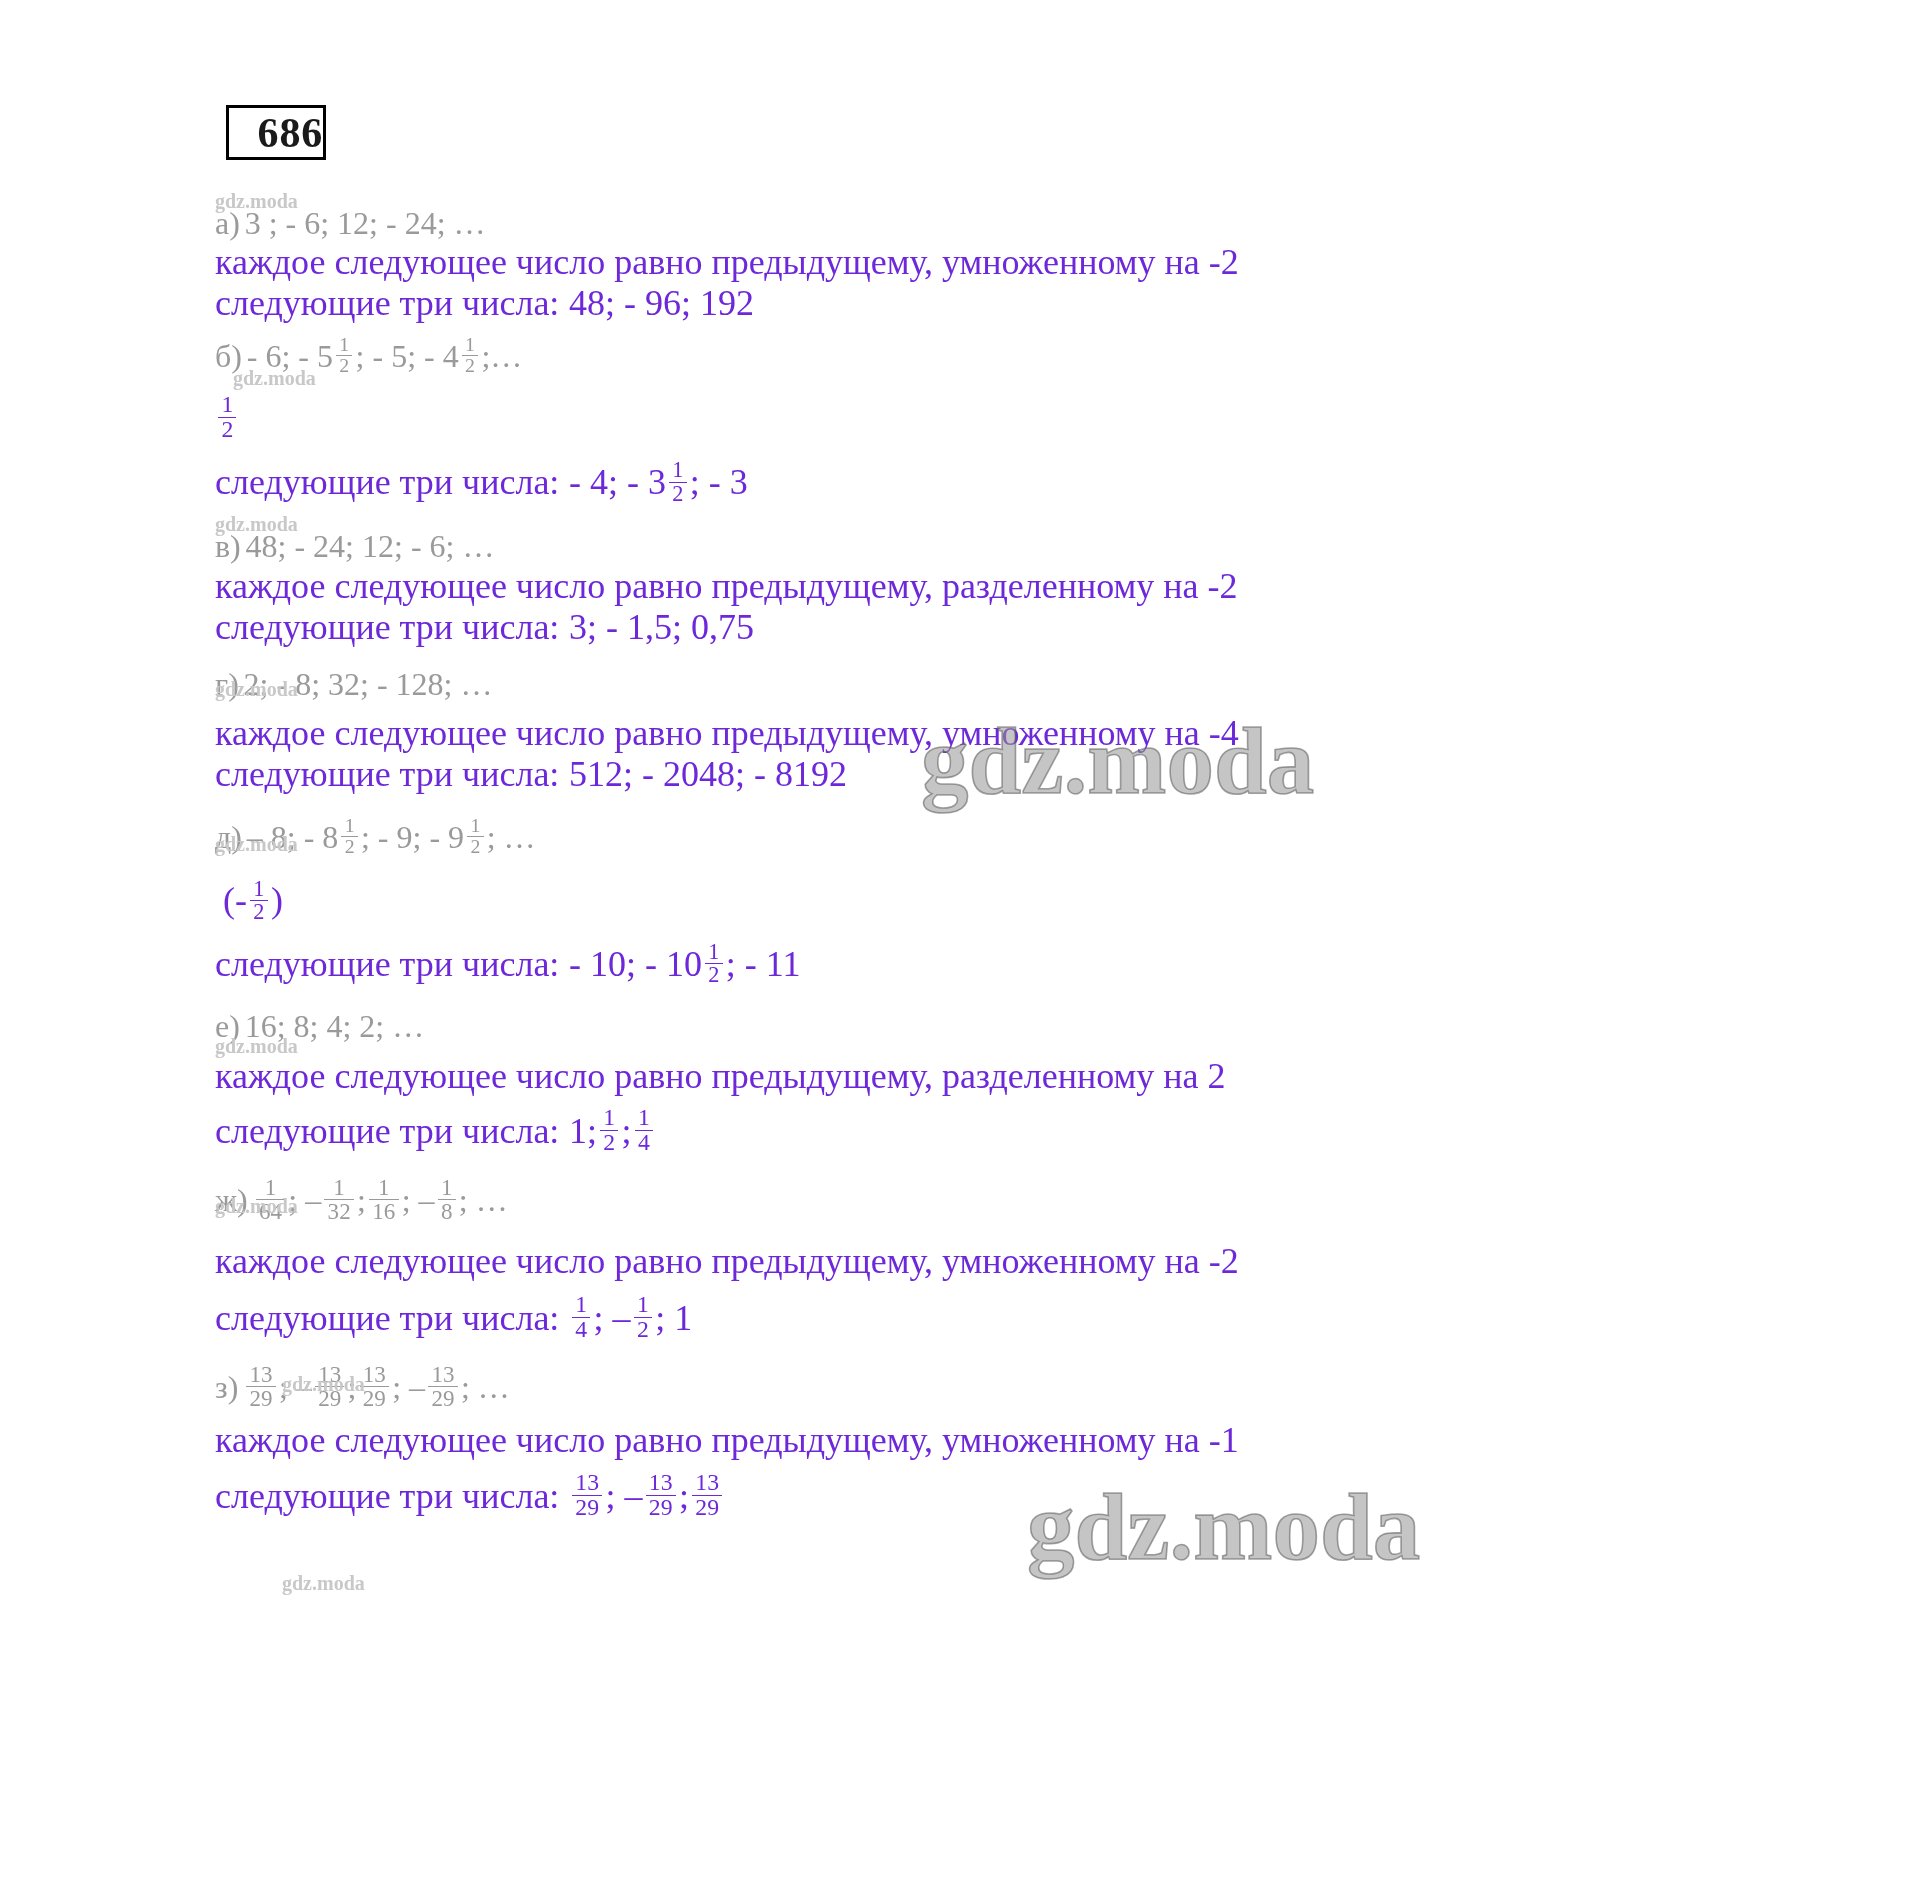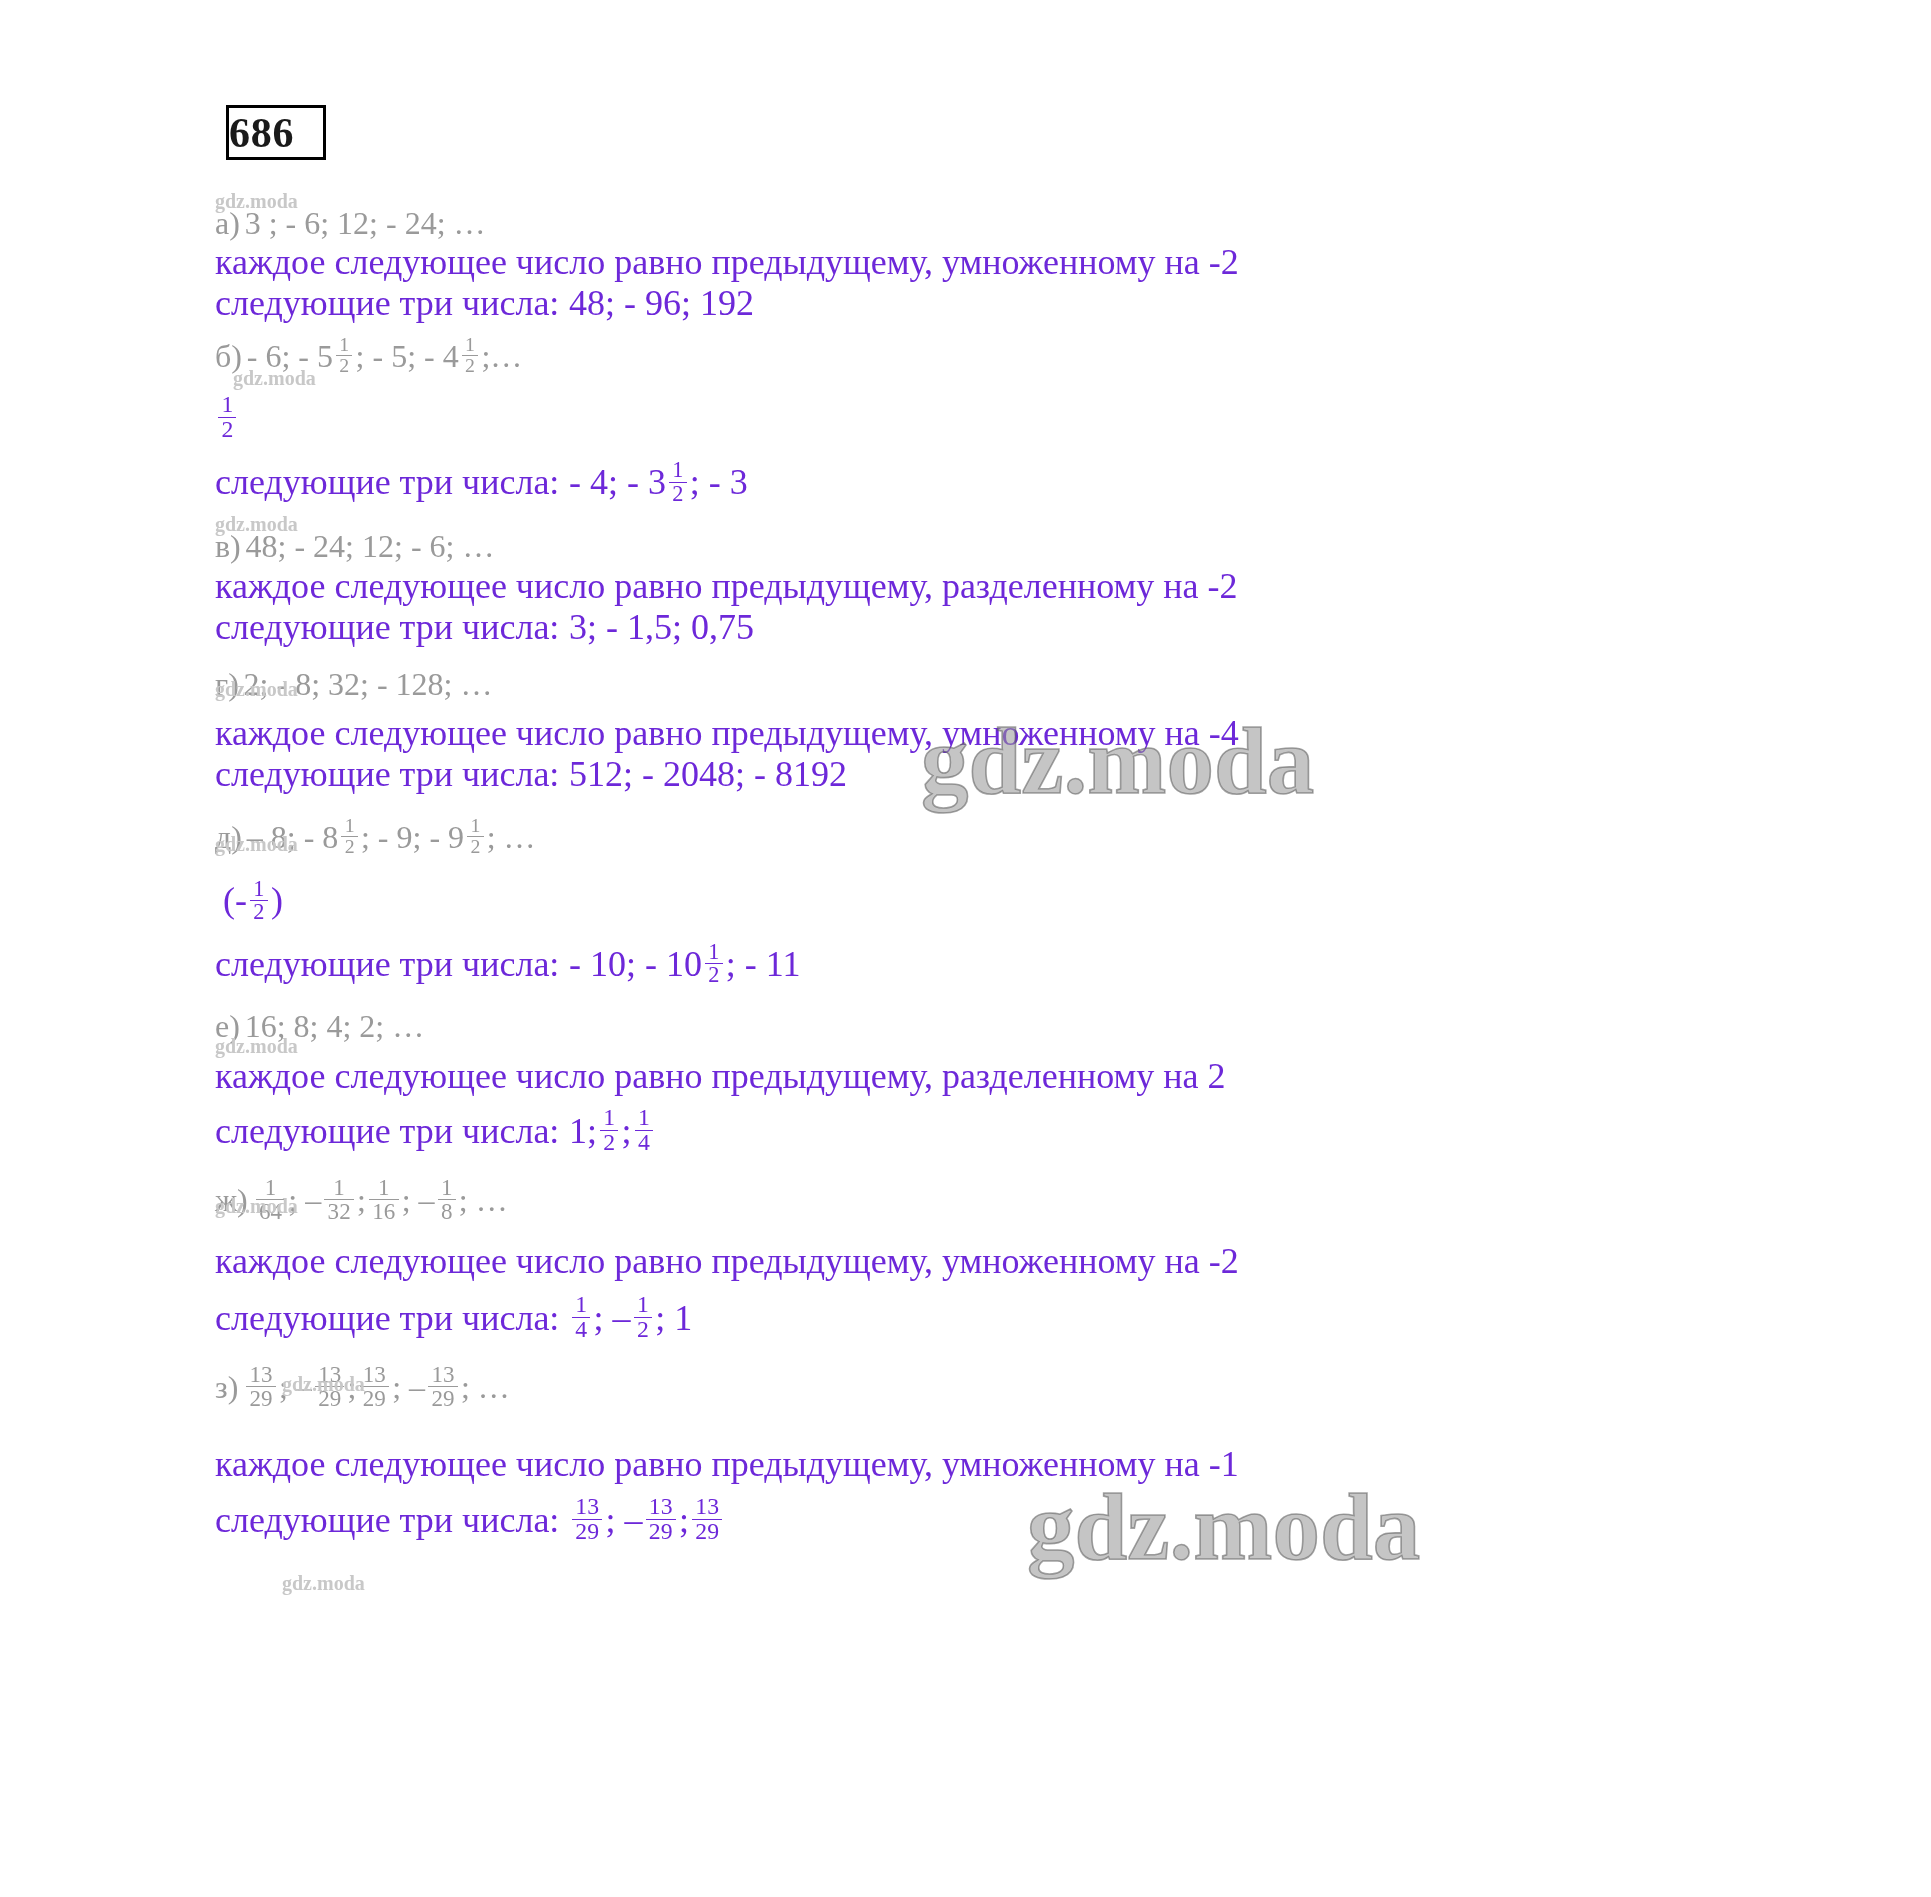--- a/index.html
+++ b/index.html
@@ -26,21 +26,21 @@
   .num-box {
     position: absolute;
     left: 226px;
     top: 105px;
     width: 100px;
     height: 55px;
     border: 3.2px solid #000;
     box-sizing: border-box;
     display: flex;
     align-items: center;
-    justify-content: flex-start;
+    justify-content: flex-end;
     font-size: 42px;
     font-weight: bold;
     letter-spacing: 0.8px;
     font-family: "Liberation Serif", serif;
   }
 
   
   .content {
     position: absolute;
     left: 215px;
@@ -316,21 +316,21 @@
           <span class="num">13</span>
             <span class="den">29</span>
         </span>
         <span>;  –</span>
         <span class="frac" style="font-size:0.72em">
           <span class="num">13</span>
             <span class="den">29</span>
         </span>
         <span>; …</span>
       </div>
-      <div class="rule" style="margin-top:33px">каждое следующее число равно предыдущему, умноженному на -1</div>
+      <div class="rule" style="margin-top:9px">каждое следующее число равно предыдущему, умноженному на -1</div>
       <div class="next" style="margin-top:11.2px">
         <span>следующие три числа:</span>
         <span style="width:9.6px"></span>
         <span class="frac med">
           <span class="num">13</span>
             <span class="den">29</span>
         </span>
         <span>;  –</span>
         <span class="frac med">
           <span class="num">13</span>

